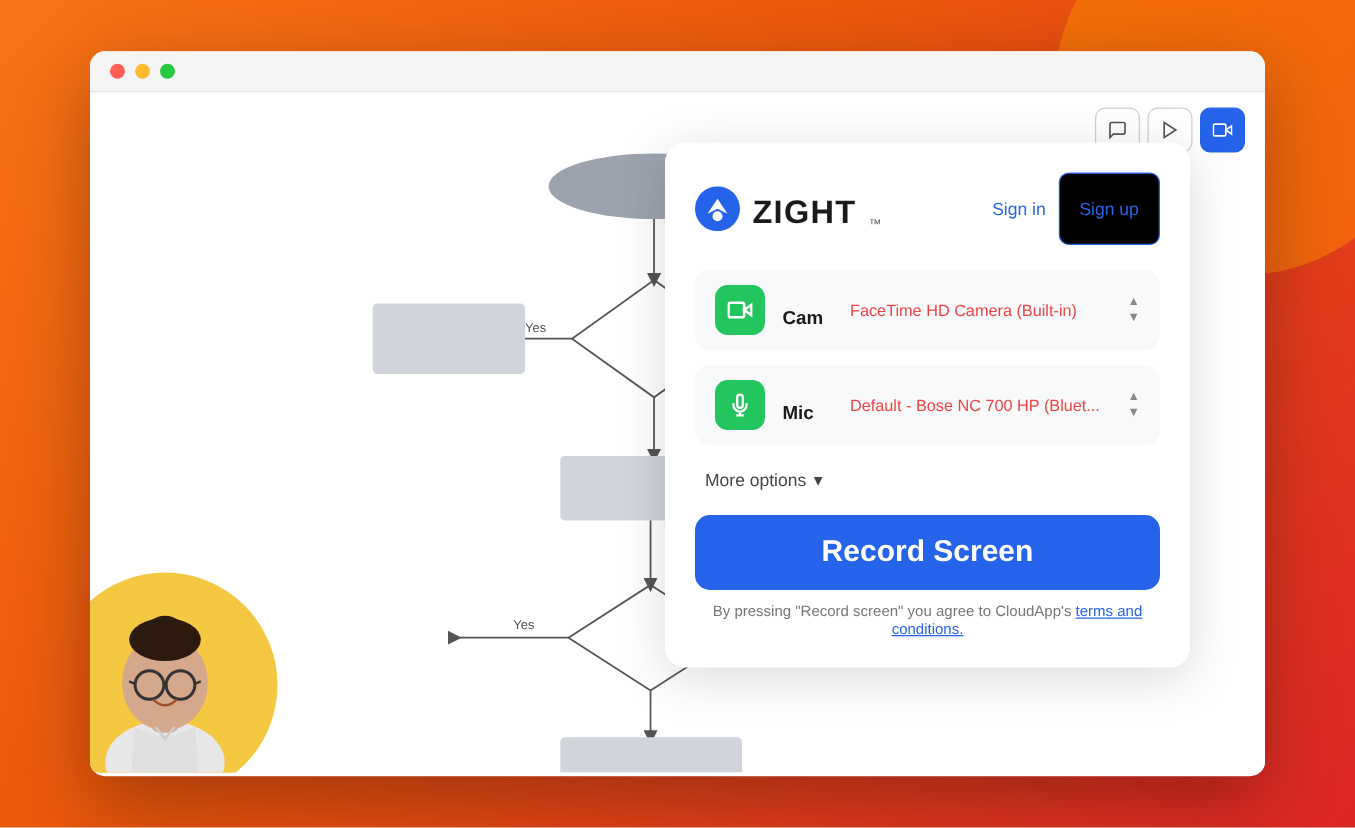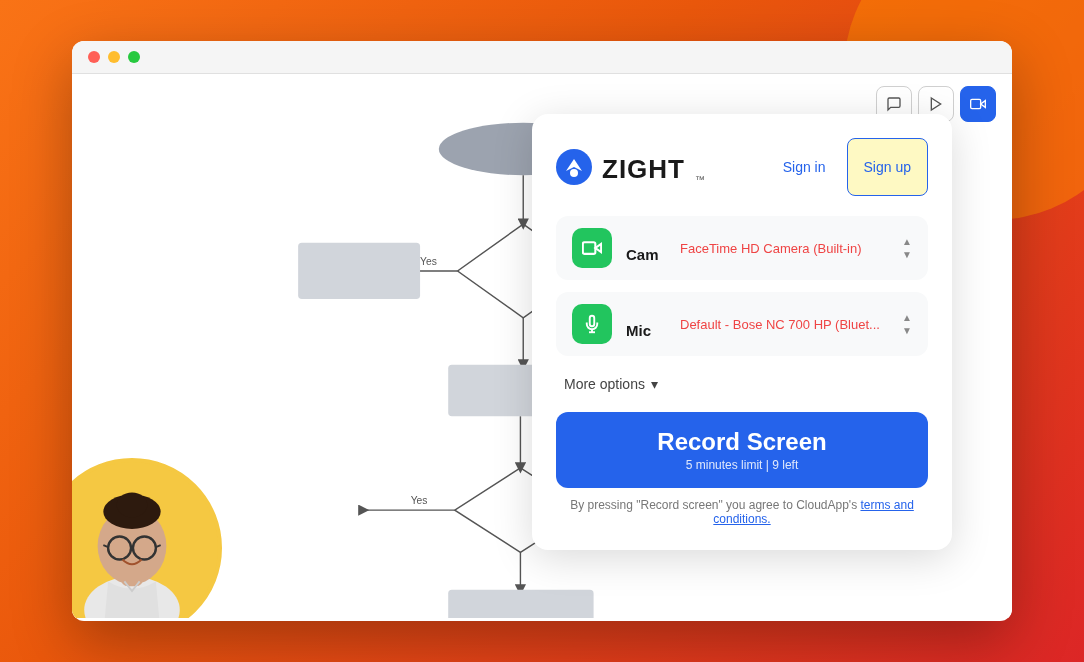--- a/index.html
+++ b/index.html
@@ -165,40 +165,40 @@
 
     .logo-tm {
       font-size: 10px;
       vertical-align: super;
       font-weight: normal;
       color: #555;
     }
 
     .auth-buttons {
       display: flex;
-      gap: 21px;
+      gap: 10px;
       align-items: center;
     }
 
     .sign-in-btn {
       color: #2563eb;
       font-size: 14px;
       font-weight: 500;
       cursor: pointer;
       border: none;
       background: none;
     }
 
     .sign-up-btn {
       color: #2563eb;
       font-size: 14px;
       font-weight: 500;
       cursor: pointer;
       border: 1.5px solid #2563eb;
-      background: #fef9c3;
+      background: #000000;
       border-radius: 8px;
       padding: 20px 16px;
     }
 
     
     .device-row {
       display: flex;
       align-items: center;
       gap: 14px;
       background: #f8f9fa;
@@ -457,21 +457,20 @@
 
       
       <div class="more-options">
         <span>More options</span>
         <span>▾</span>
       </div>
 
       
       <button class="record-btn">
         <span class="record-btn-title">Record Screen</span>
-        <span class="record-btn-subtitle">5 minutes limit | 9 left</span>
       </button>
 
       
       <div class="terms-text">
         <span>By pressing "Record screen" you agree to CloudApp's </span><a class="terms-link">terms and conditions.</a>
       </div>
     </div>
 
   </div>
 </div>

